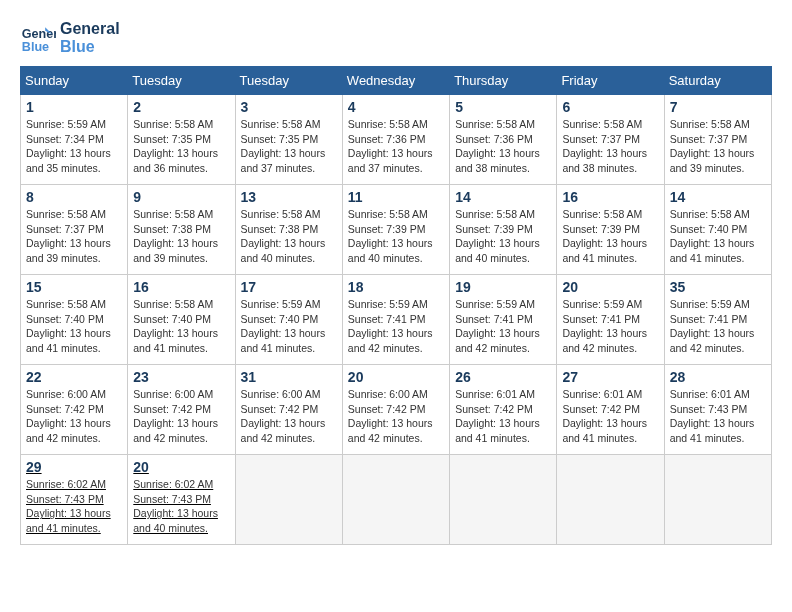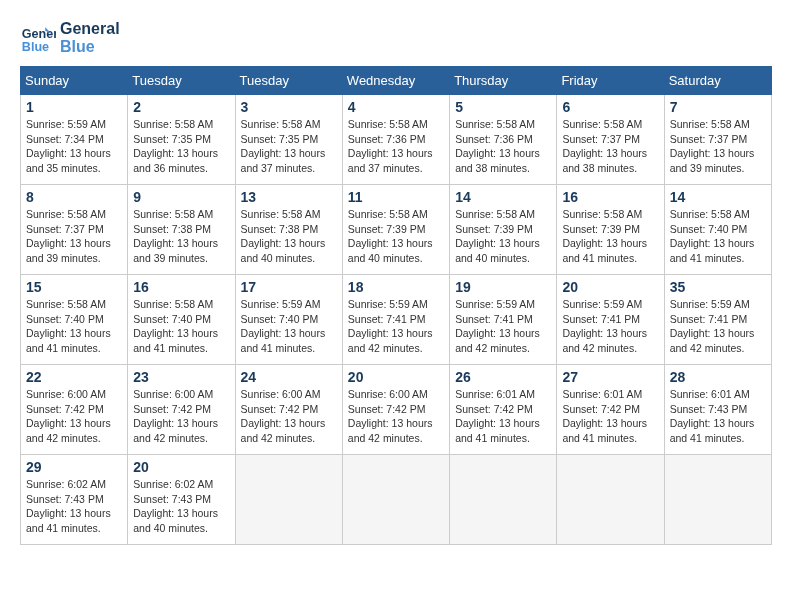--- a/index.html
+++ b/index.html
@@ -70,20 +70,21 @@
       display: block;
       margin-bottom: 2px;
     }
     .day-info {
       color: #333;
       font-size: 10.5px;
       line-height: 1.4;
     }
     .last-row td {
       border-bottom: 1px solid #ccc;
+      text-decoration: underline;
     }
   </style>
 </head>
 <body>
 
 <div class="header-area">
   <div class="logo">
     <svg class="logo-icon" viewBox="0 0 40 40">
       <text x="2" y="20" font-size="14" font-weight="bold" fill="#1a3a5c">General</text>
       <text x="2" y="34" font-size="14" font-weight="bold" fill="#4a90d9">Blue</text>
@@ -206,21 +207,21 @@
       <tr>
         <td>
     <span class="day-number">22</span>
     <span class="day-info">Sunrise: 6:00 AM<br>Sunset: 7:42 PM<br>Daylight: 13 hours and 42 minutes.</span>
   </td>
         <td>
     <span class="day-number">23</span>
     <span class="day-info">Sunrise: 6:00 AM<br>Sunset: 7:42 PM<br>Daylight: 13 hours and 42 minutes.</span>
   </td>
         <td>
-    <span class="day-number">24</span>
+    <span class="day-number">31</span>
     <span class="day-info">Sunrise: 6:00 AM<br>Sunset: 7:42 PM<br>Daylight: 13 hours and 42 minutes.</span>
   </td>
         <td>
     <span class="day-number">20</span>
     <span class="day-info">Sunrise: 6:00 AM<br>Sunset: 7:42 PM<br>Daylight: 13 hours and 42 minutes.</span>
   </td>
         <td>
     <span class="day-number">26</span>
     <span class="day-info">Sunrise: 6:01 AM<br>Sunset: 7:42 PM<br>Daylight: 13 hours and 41 minutes.</span>
   </td>

